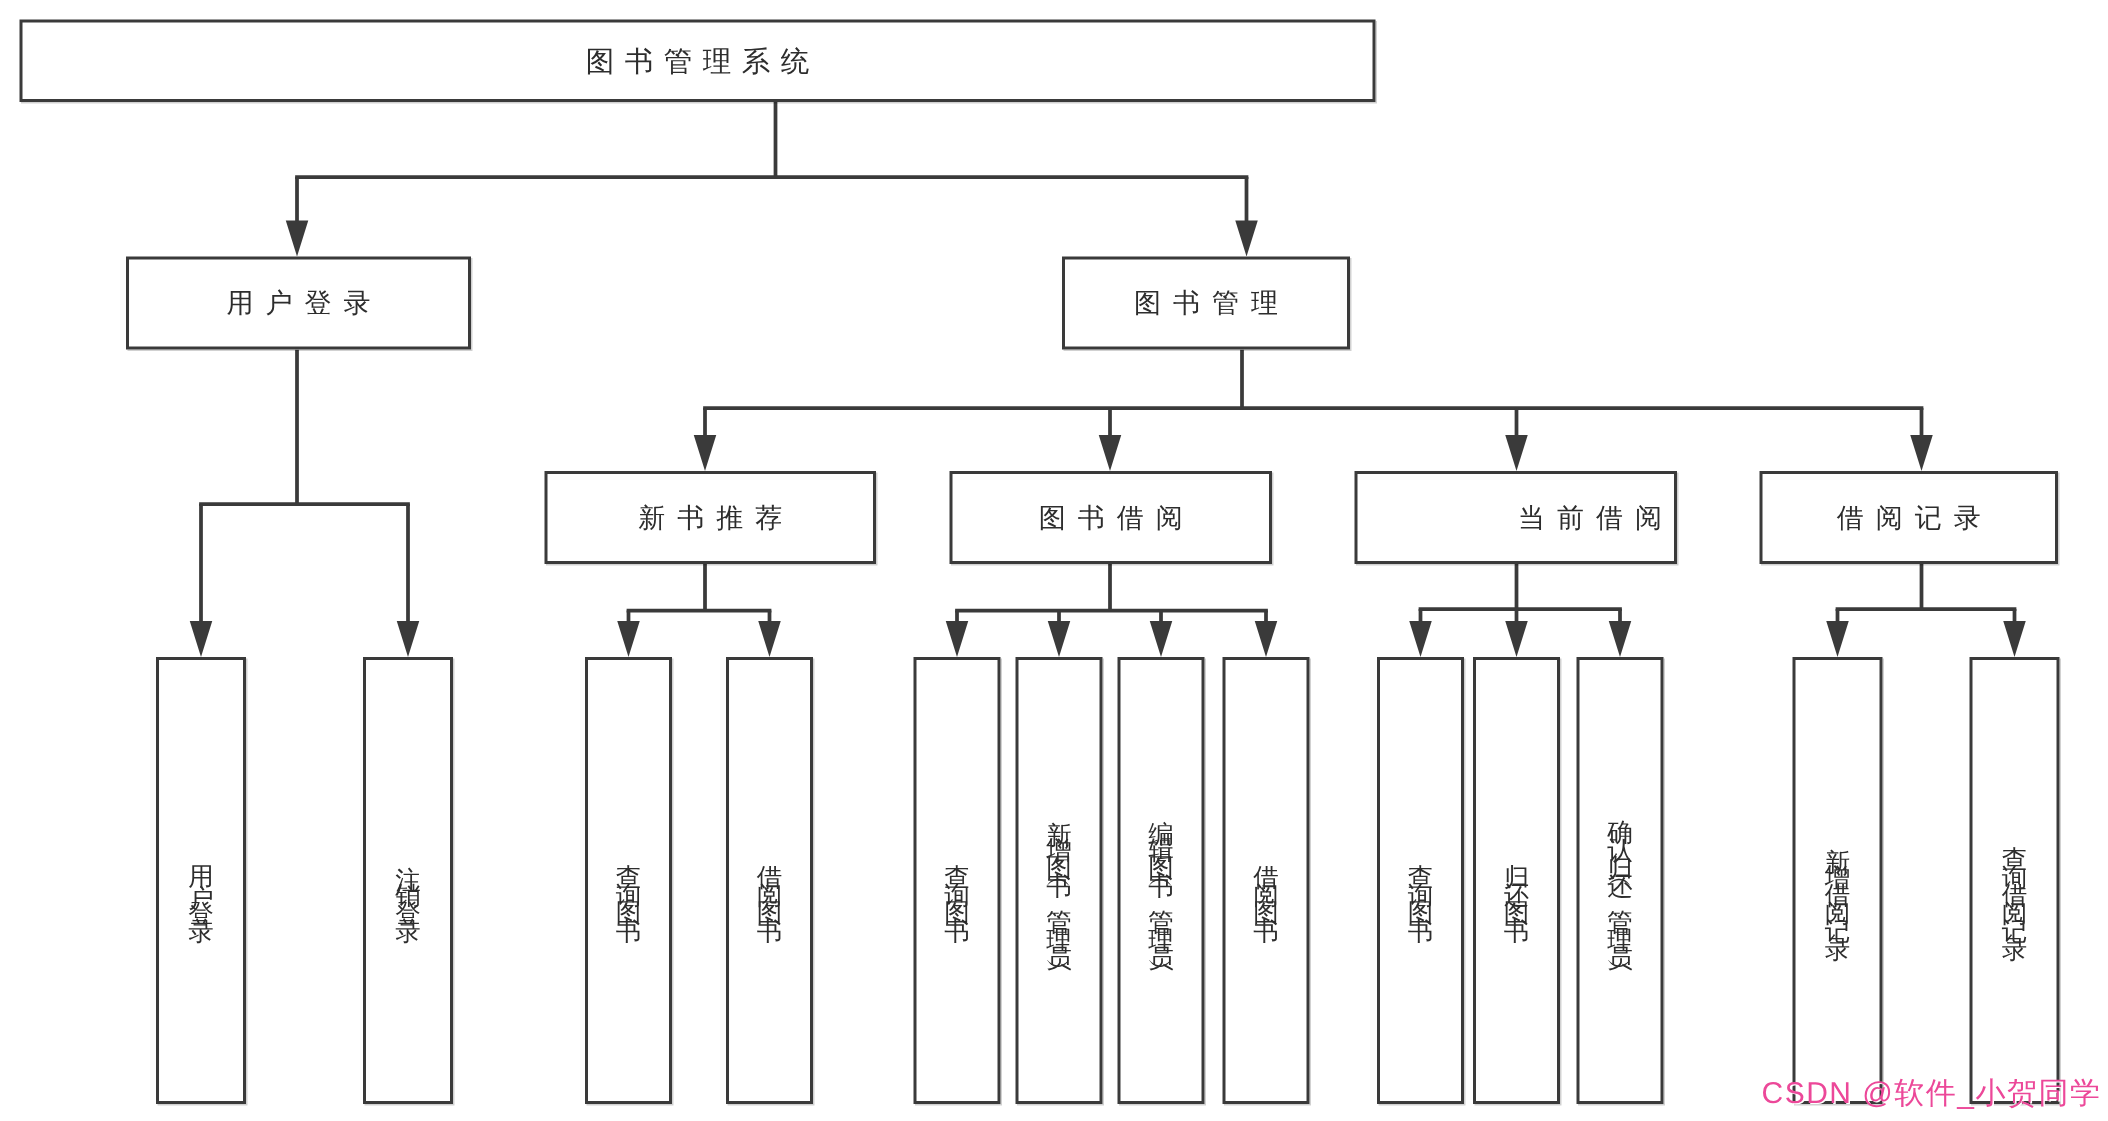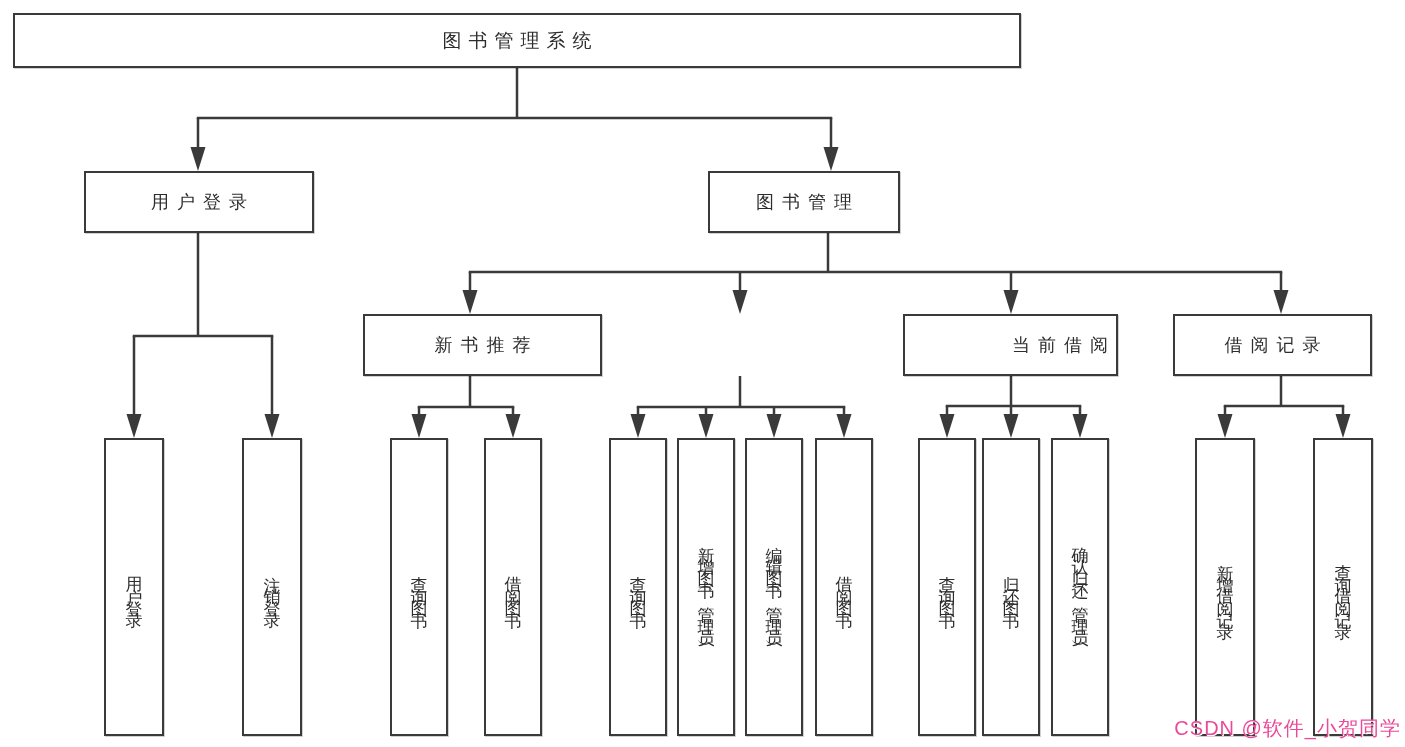--- a/index.html
+++ b/index.html
@@ -79,33 +79,36 @@
       <line x1="1080" y1="406" x2="1080" y2="420" stroke="#3a3a3a" stroke-width="2.5"></line>
       <polygon points="1072.5,414 1087.5,414 1080,438" fill="#3a3a3a"></polygon>
       <line x1="1281" y1="376" x2="1281" y2="406" stroke="#3a3a3a" stroke-width="2.5"></line>
       <line x1="1223.75" y1="406" x2="1344.25" y2="406" stroke="#3a3a3a" stroke-width="2.5"></line>
       <line x1="1225" y1="406" x2="1225" y2="420" stroke="#3a3a3a" stroke-width="2.5"></line>
       <polygon points="1217.5,414 1232.5,414 1225,438" fill="#3a3a3a"></polygon>
       <line x1="1343" y1="406" x2="1343" y2="420" stroke="#3a3a3a" stroke-width="2.5"></line>
       <polygon points="1335.5,414 1350.5,414 1343,438" fill="#3a3a3a"></polygon>
     </svg>
 
-  <div class="node lvl1" style="left:13px;top:13px;width:1008px;height:55px;">
+  <div class="node lvl1" style="left:13px;top:13px;width:904px;height:55px;">
     <span class="label">图书管理系统</span>
   </div>
 
   <div class="node lvl2" style="left:84px;top:171px;width:230px;height:62px;">
     <span class="label">用户登录</span>
   </div>
   <div class="node lvl2" style="left:708px;top:171px;width:192px;height:62px;">
     <span class="label">图书管理</span>
   </div>
 
-  <div class="node lvl3" style="left:363px;top:314px;width:239px;height:62px;">
+  <div class="node lvl3" style="left:363px;top:314px;width:221px;height:62px;">
     <span class="label">新书推荐</span>
+  </div>
+  <div class="node lvl3" style="left:633px;top:314px;width:215px;height:62px;">
+    <span class="label">图书借阅</span>
   </div>
   <div class="node lvl3" style="left:903px;top:314px;width:215px;height:62px;justify-content:flex-end;">
     <span class="label">当前借阅</span>
   </div>
   <div class="node lvl3" style="left:1173px;top:314px;width:199px;height:62px;">
     <span class="label">借阅记录</span>
   </div>
 
   <div class="node vnode" style="left:104px;top:438px;width:60px;height:298px;">
     <span class="label">用户登录</span>

